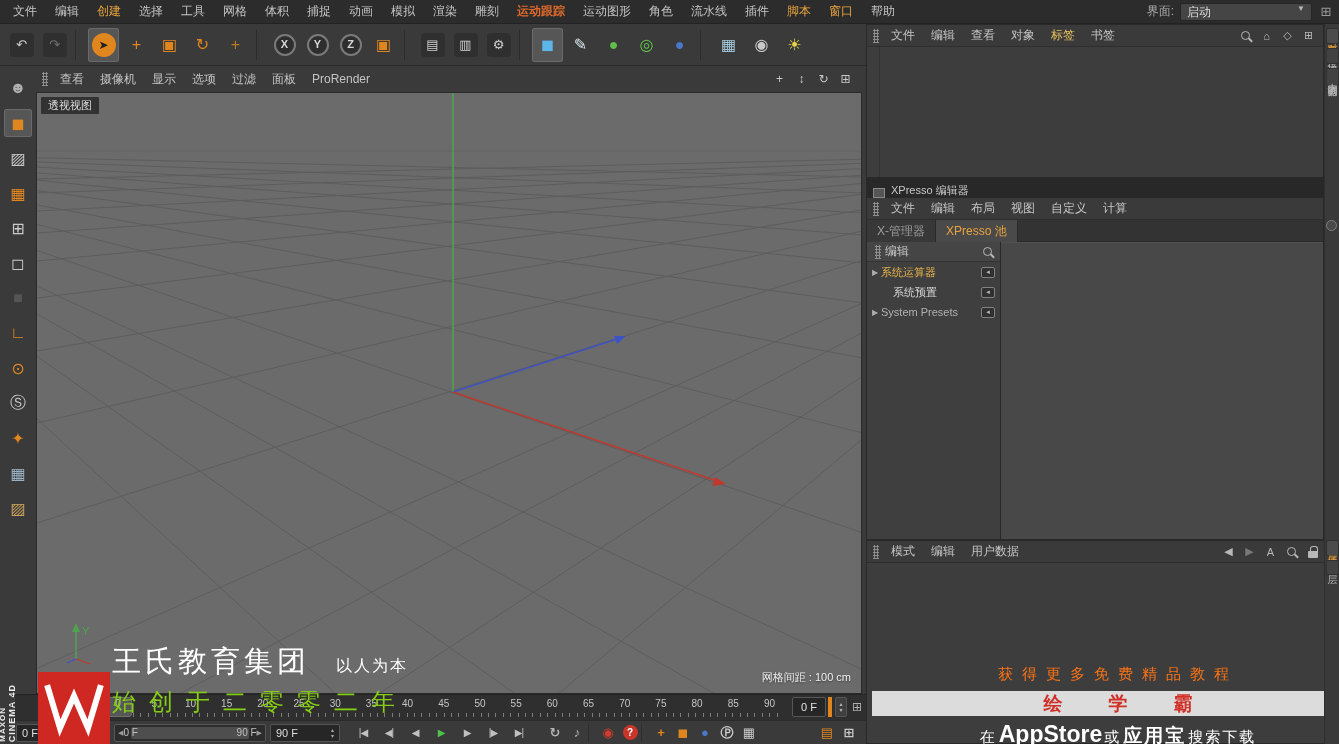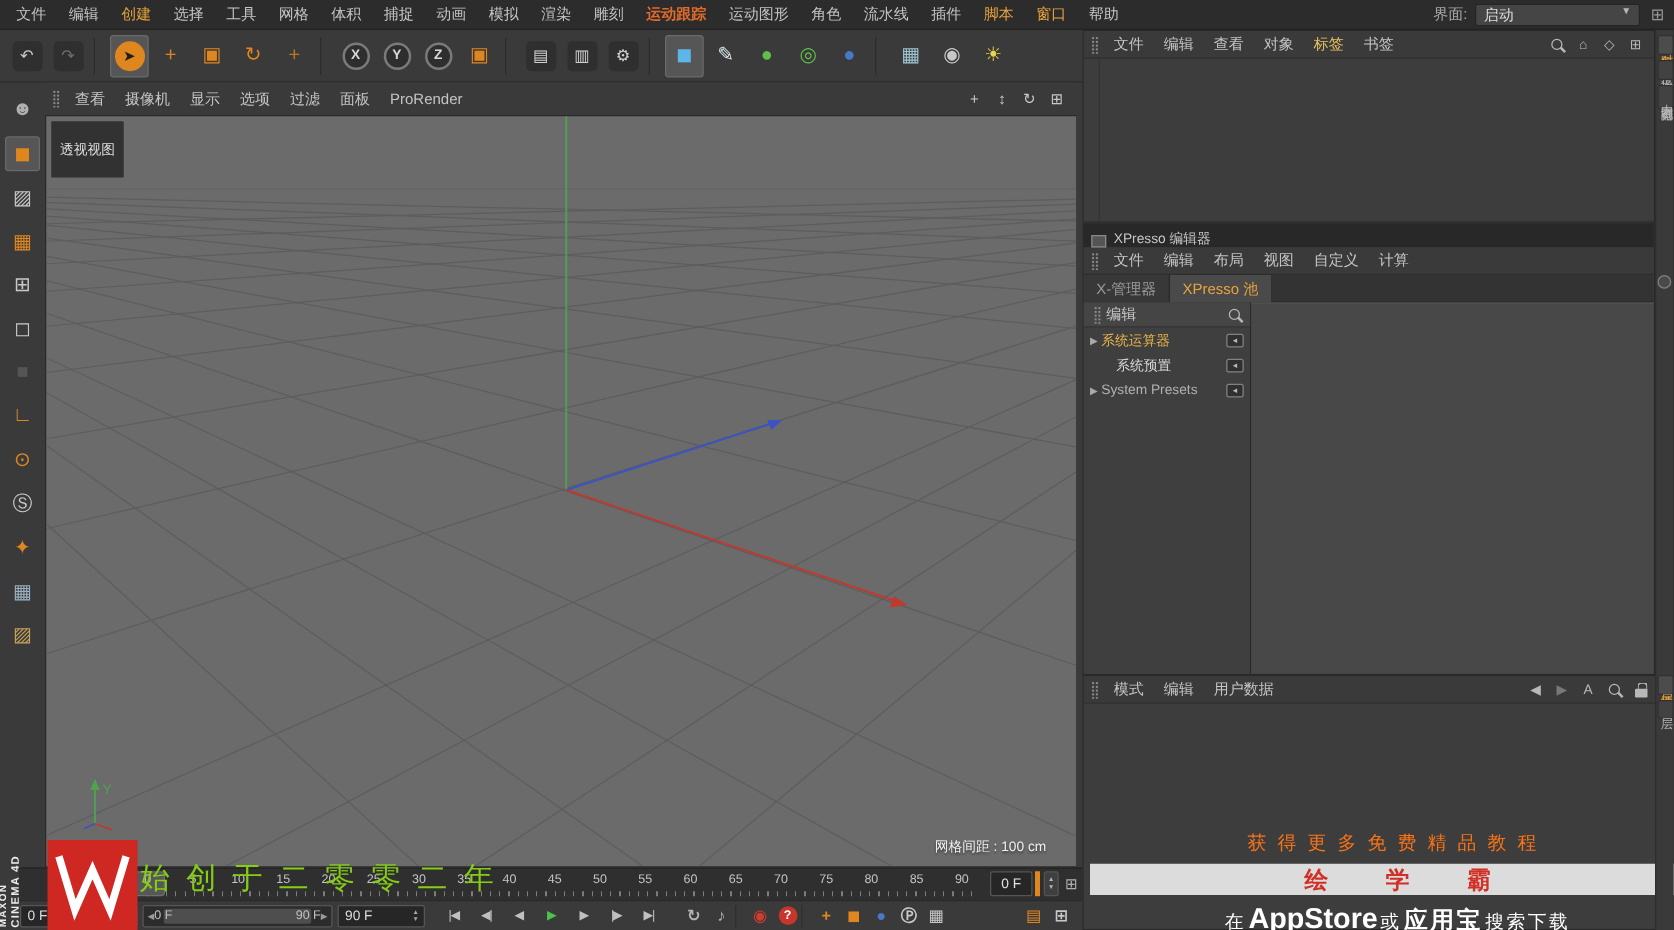--- a/index.html
+++ b/index.html
@@ -36,22 +36,22 @@
   .ltool .g{font-size:16px}
   
   .viewport{position:absolute;left:36px;top:66px;width:826px;height:628px}
   .vp-menu{height:26px;background:#3a3a3a;display:flex;align-items:center;padding-left:2px}
   .vp-menu .mi{padding:0 8px}
   .vp-ctrl{margin-left:auto;display:flex;gap:5px;padding-right:8px}
   .vpi{width:17px;height:17px;display:flex;align-items:center;justify-content:center;color:#c8c8c8;font-size:12px}
   .vp-canvas{position:absolute;left:0;top:26px;right:0;bottom:0;background:#6b6b6b;overflow:hidden;border:1px solid #2a2a2a}
   .grid-svg{position:absolute;left:0;top:0}
   .vp-label{position:absolute;left:4px;top:4px;background:rgba(42,42,42,.88);color:#ddd;font-size:11px;
-            padding:15px 7px;border-radius:1px}
-  .grid-info{position:absolute;right:24px;bottom:8px;font-size:11px;color:#f0f0f0;text-shadow:0 1px 2px rgba(0,0,0,.45)}
+            padding:1px 7px;border-radius:1px}
+  .grid-info{position:absolute;right:10px;bottom:8px;font-size:11px;color:#f0f0f0;text-shadow:0 1px 2px rgba(0,0,0,.45)}
   .grip{width:6px;height:14px;margin:0 4px;flex:none;
         background-image:radial-gradient(#8e8e8e 1px,transparent 1.2px);background-size:3px 3px}
   
   .wm1{position:absolute;left:112px;top:642px;display:flex;align-items:baseline;gap:26px;color:#fff;z-index:7}
   .wm-title{font-size:29px;letter-spacing:4px;font-weight:500}
   .wm-sub{font-size:16px;letter-spacing:2px}
   .wm2{position:absolute;left:112px;top:686px;font-size:24px;letter-spacing:13px;color:#84cc16;z-index:7}
   .maxon{position:absolute;left:0;top:640px;width:15px;height:104px;background:#3a3a3a;z-index:8;
          display:flex;justify-content:center;align-items:flex-end;padding-bottom:2px;overflow:hidden}
   .maxon span{writing-mode:vertical-rl;transform:rotate(180deg);font-weight:bold;color:#ececec;
@@ -385,20 +385,24 @@
           <line x1="39" y1="566" x2="53" y2="571" stroke-width="1.2" stroke="#c0392e"></line>
           <line x1="39" y1="566" x2="30" y2="570" stroke-width="1.2" stroke="#3d52c4"></line>
           <text x="45" y="542" font-size="11" fill="#4ea34e">Y</text>
         </g>
       </svg>
       <span class="vp-label">透视视图</span>
       <span class="grid-info">网格间距 : 100 cm</span>
     </div>
   </div>
 
+  <div class="wm1">
+    <span class="wm-title">王氏教育集团</span>
+    <span class="wm-sub">以人为本</span>
+  </div>
   <div class="wm2">始创于二零零二年</div>
 
   <div class="ruler">
     <div class="playhead"></div>
     <div class="ruler-nums">
         <span class="rnum">0</span>
         <span class="rnum">5</span>
         <span class="rnum">10</span>
         <span class="rnum">15</span>
         <span class="rnum">20</span>

